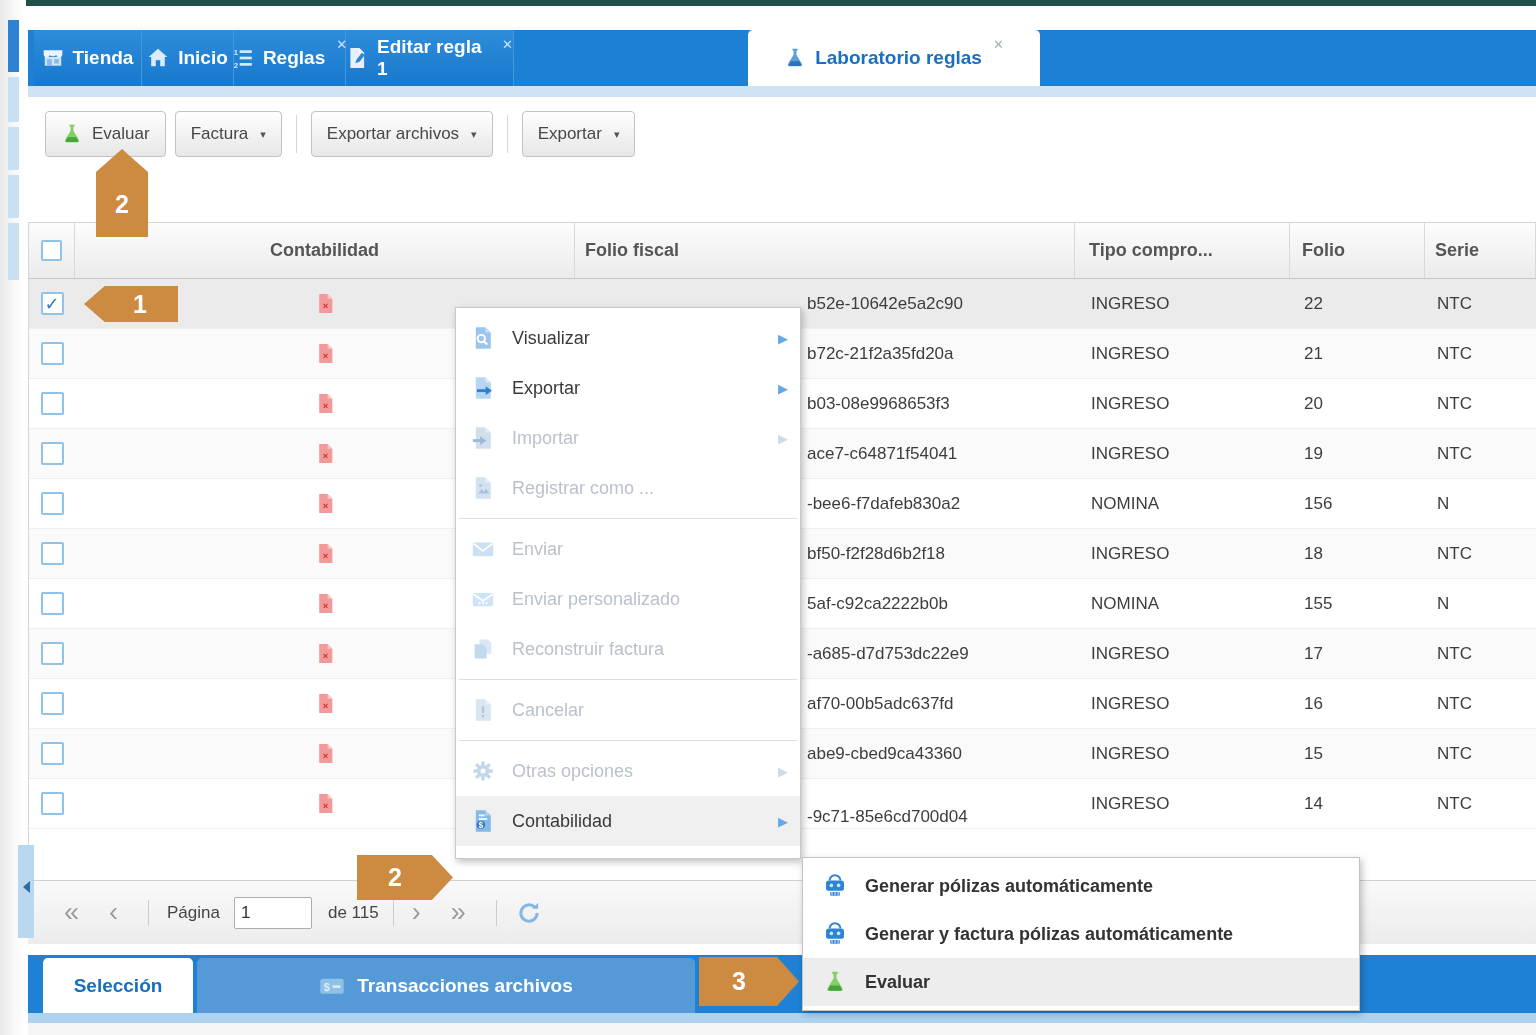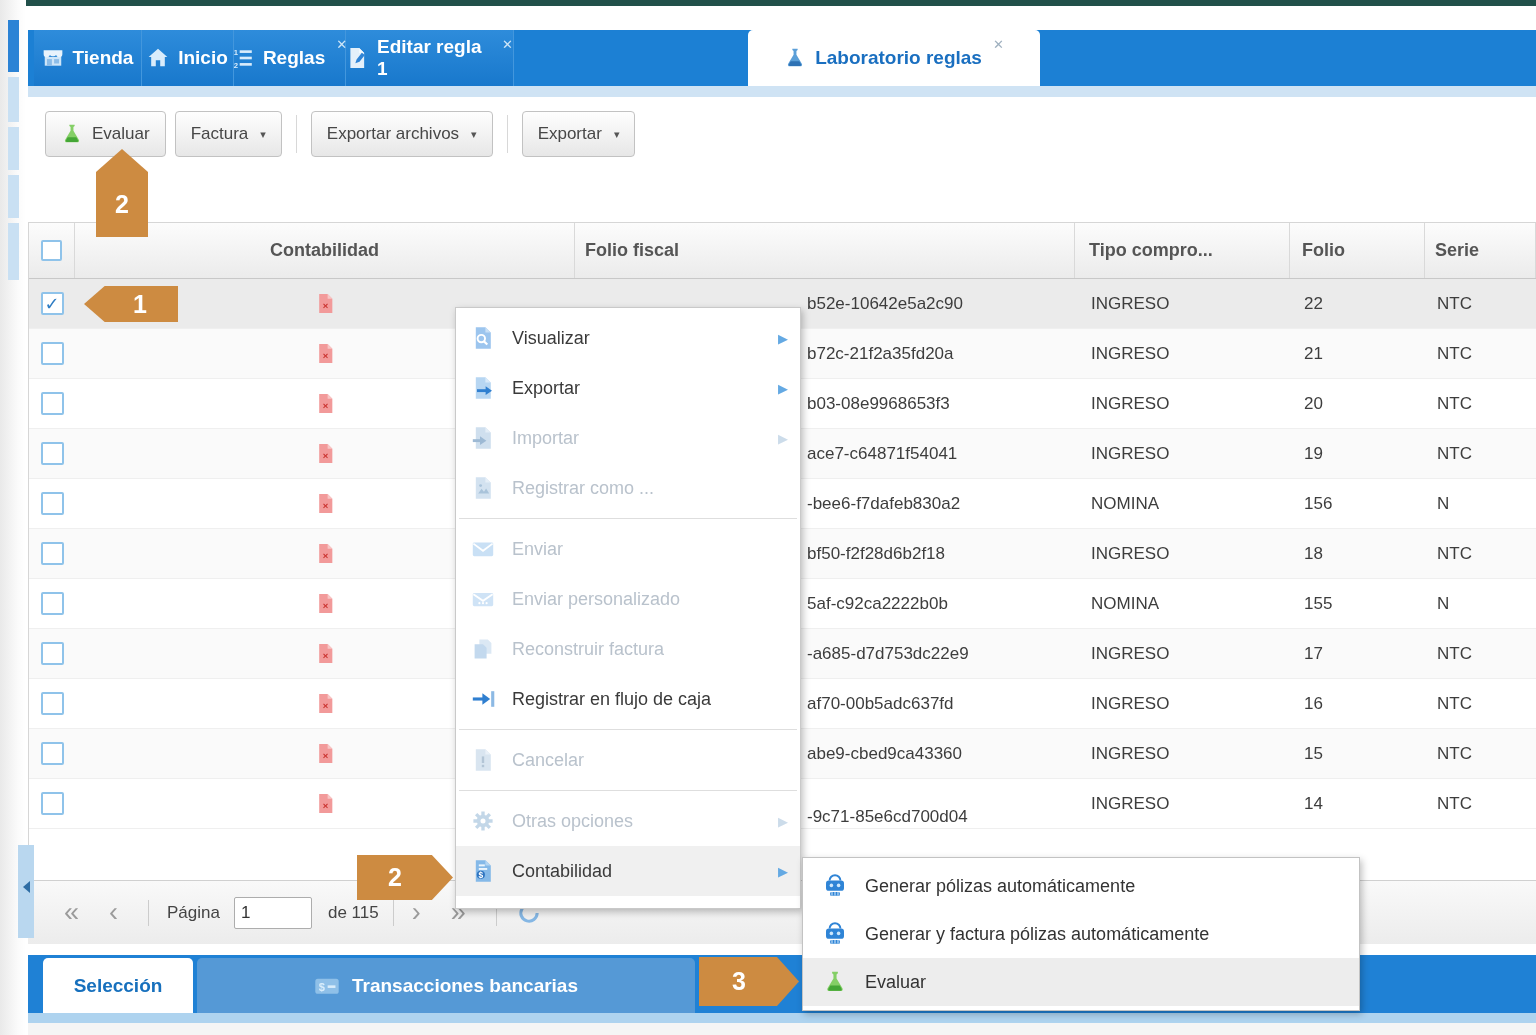--- a/index.html
+++ b/index.html
@@ -89,21 +89,21 @@
   .mi.dis{color:#b9c2cc;}
   .mi.hot{background:#f0f0f0;}
   .ml{flex:1;white-space:nowrap;}
   .arr{font-size:13px;color:#64a9e3;}
   .mi.dis .arr{color:#ccdcea;}
   .msep{height:1px;background:#dedede;margin:5px 3px;}
   #sub-menu{position:absolute;left:802px;top:857px;width:558px;background:#fff;
     border:1px solid #c3c3c3;box-shadow:2px 3px 7px rgba(0,0,0,.25);padding:4px 0;
     z-index:21;box-sizing:border-box;}
   .smi{height:48px;display:flex;align-items:center;gap:18px;padding:0 20px;
-    font-size:18px;color:#333;}
+    font-size:18px;color:#333;font-weight:bold;}
   .smi .ic{width:24px;height:24px;}
   .smi.hot{background:#ededed;}
 
   
   .co{position:absolute;background:#cd8b41;color:#fff;font-weight:bold;font-size:25px;
     display:flex;align-items:center;justify-content:center;z-index:30;box-sizing:border-box;}
   #co1{left:84px;top:286px;width:94px;height:36px;
     clip-path:polygon(0 50%,22% 0,100% 0,100% 100%,22% 100%);padding-left:18px;}
   #co2top{left:96px;top:149px;width:52px;height:88px;
     clip-path:polygon(50% 0,100% 26%,100% 100%,0 100%,0 26%);padding-top:23px;}
@@ -455,21 +455,21 @@
       <span>Selección</span>
     </div>
     <div class="stab" id="stab2">
       <span id="stab2-icon" class="ic" style="width:26px;height:26px;">
           <svg viewBox="0 0 20 20">
             <rect x="1" y="4.5" width="18" height="11.5" rx="2" fill="#8fc0e8"></rect>
             <text x="6" y="13.8" font-size="8.5" font-weight="bold" fill="#d9edfb" text-anchor="middle">$</text>
             <rect x="10.5" y="9.5" width="6" height="2" fill="#d9edfb"></rect>
           </svg>
         </span>
-      <span>Transacciones bancarias</span>
+      <span>Transacciones archivos</span>
     </div>
   </div>
   <div id="south-strip"></div>
   <div id="south-below"></div>
 </div>
 
 <div id="splitter">
     <div class="tri"></div>
   </div>
 
@@ -544,30 +544,20 @@
       <span class="ml">Enviar personalizado</span>
     </div>
     <div class="mi dis">
       <span class="ic" style="width: 24px; height: 24px;">
         <svg viewBox="0 0 20 20">
           <path d="M7 2h7l3 3v9H7z" fill="#dbe8f4"></path>
           <path d="M3 6h7l3 3v9H3z" fill="#c3d9ee"></path>
         </svg>
       </span>
       <span class="ml">Reconstruir factura</span>
-    </div>
-    <div class="mi">
-      <span class="ic" style="width: 24px; height: 24px;">
-        <svg viewBox="0 0 20 20">
-          <path d="M1.5 10h9.5" stroke="#2f7fd0" stroke-width="2.6"></path>
-          <path d="M9.5 5.2 16 10l-6.5 4.8z" fill="#2f7fd0"></path>
-          <rect x="16.8" y="3.5" width="2.6" height="13" fill="#8cb9e4"></rect>
-        </svg>
-      </span>
-      <span class="ml">Registrar en flujo de caja</span>
     </div>
     <div class="msep"></div>
     <div class="mi dis">
       <span class="ic" style="width: 24px; height: 24px;">
         <svg viewBox="0 0 20 20">
           <path d="M4 1h8l4.5 4.5V19H4z" fill="#d9e5f0"></path>
           <path d="M12 1l4.5 4.5H12z" fill="#eaf1f8"></path>
           <rect x="9" y="7" width="2" height="5.5" fill="#b3c5d6"></rect>
           <rect x="9" y="14" width="2" height="2" fill="#b3c5d6"></rect>
         </svg>

